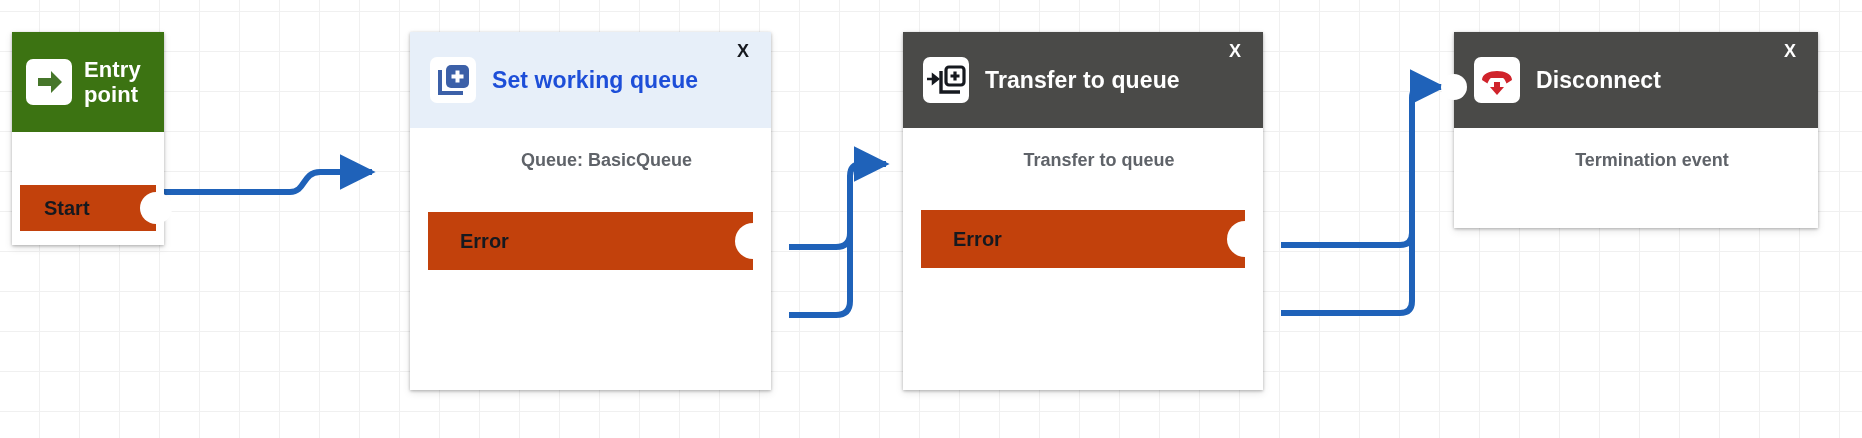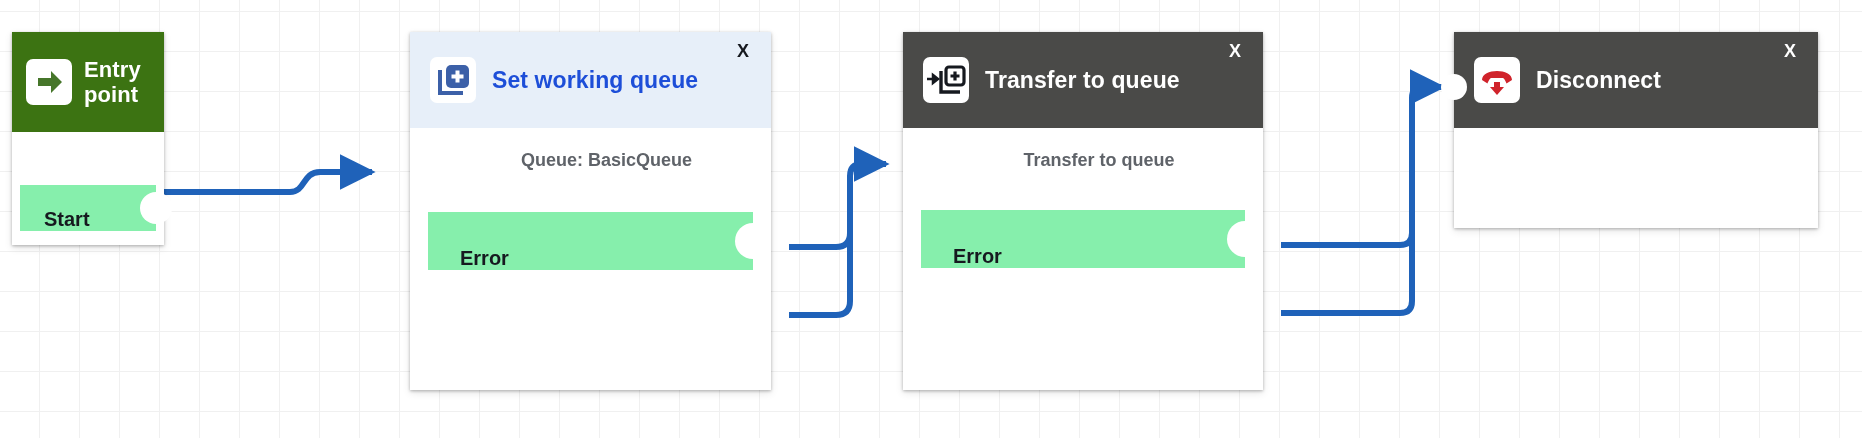--- a/index.html
+++ b/index.html
@@ -79,23 +79,23 @@
     color: #5f6369;
     padding: 22px 0 0 32px;
     text-align: center;
   }
 
   
   .port-row {
     position: relative;
     height: 58px;
     margin: 0 18px;
-    background: #86efac;
+    background: #c2410c;
     display: flex;
-    align-items: flex-end;
+    align-items: center;
   }
   .port-label {
     font-size: 20px;
     font-weight: bold;
     color: #16191f;
     padding-left: 32px;
   }
   .port-dot {
     position: absolute;
     width: 36px; height: 36px;
@@ -223,15 +223,16 @@
       <span class="hdr-icon">
         <svg width="44" height="44" viewBox="0 0 44 44">
           <rect x="0" y="0" width="44" height="44" rx="7" fill="#ffffff"></rect>
           <path d="M7 22 C7 10, 37 10, 37 22 L31.5 25.5 C31.5 25.5 30 21 28 20 L16 20 C14 21 12.5 25.5 12.5 25.5 Z" fill="#d0232b"></path>
           <path d="M19 24 L25 24 L25 29 L29 29 L22 37 L15 29 L19 29 Z" fill="#d0232b"></path>
         </svg>
       </span>
       <span class="hdr-title">Disconnect</span>
       <span class="close-x">X</span>
     </div>
+    <div class="node-sub">Termination event</div>
   </div>
 
 </div>
 
 </body></html>

